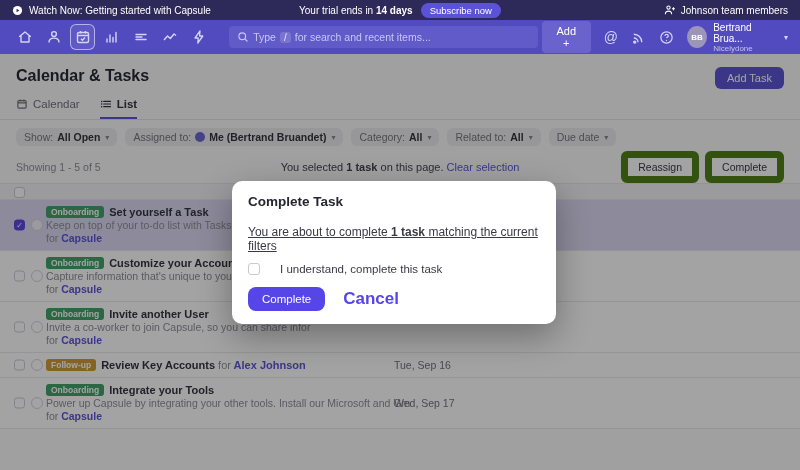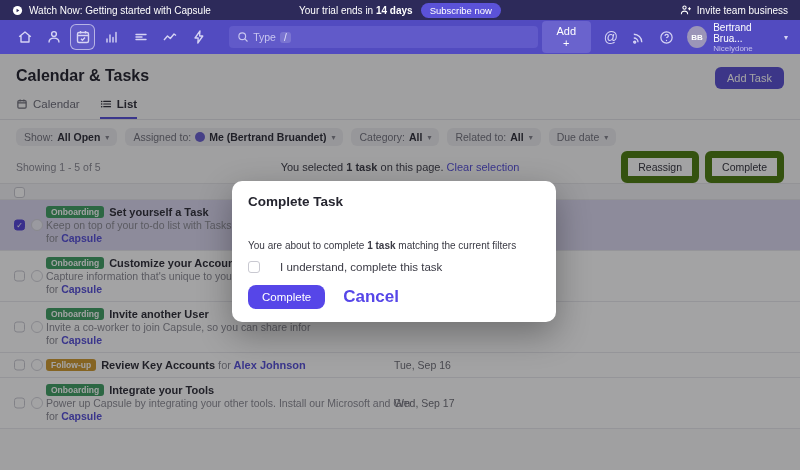--- a/index.html
+++ b/index.html
@@ -85,21 +85,21 @@
   .row-desc { font-size:10.5px; color:#8b8b94; margin-top:1px; max-width:365px; white-space:nowrap; overflow:hidden; }
   .row-for { font-size:10.5px; color:#8b8b94; margin-top:1px; }
   .cap-link { color:#564fd8; font-weight:bold; text-decoration:none; cursor:pointer; }
   .row-date { position:absolute; left:394px; top:50%; transform:translateY(-50%); font-size:10.5px; color:#6f6f78; }
 
   
   .dim { position:absolute; inset:0; background:rgba(12,12,16,.38); z-index:20; }
   .modal { position:absolute; left:232px; top:127px; width:324px; background:#fff; border-radius:10px;
     box-shadow:0 12px 34px rgba(0,0,0,.32); z-index:30; padding:13px 16px 13px 16px; }
   .modal-title { font-size:13.5px; font-weight:bold; color:#25252f; }
-  .modal-body { margin-top:31px; font-size:10px; color:#3a3a44; }
+  .modal-body { margin-top:16px; font-size:12px; color:#3a3a44;text-decoration:underline; }
   .modal-check { margin-top:10px; display:flex; align-items:flex-start; gap:20px; font-size:11.5px; color:#3a3a44; }
   .modal-check .cb { width:12px; height:12px; }
   .modal-actions { margin-top:12px; display:flex; align-items:center; gap:18px; }
   .confirm-btn { background:#5646e8; color:#fff; border:none; border-radius:8px; padding:6px 14px;
     font-size:11.5px; cursor:pointer; }
   .cancel-link { color:#5646e8; font-size:17px; font-weight:bold; text-decoration:none; cursor:pointer; }
 </style>
 </head>
 <body>
 
@@ -118,21 +118,21 @@
     <button class="pill">Subscribe now</button>
   </div>
   <div class="banner-right">
     <span style="display:flex">
       <svg width="12" height="12" viewBox="0 0 16 16" fill="none" stroke="#fff" stroke-width="1.4">
           <circle cx="6" cy="4.8" r="2.2"></circle>
           <path d="M1.8 13.5c0-2.5 1.9-4 4.2-4s4.2 1.5 4.2 4"></path>
           <path d="M12.6 4.4v4M10.6 6.4h4"></path>
         </svg>
     </span>
-    <span>Invite team business</span>
+    <span>Johnson team members</span>
   </div>
 </div>
 
 <div class="navbar">
   <span class="nav-ic">
     <svg viewBox="0 0 16 16" fill="none" stroke="currentColor" stroke-width="1.4" stroke-linejoin="round">
         <path d="M2.2 7.8L8 3l5.8 4.8M4 6.8V13h8V6.8"></path>
       </svg>
   </span>
   <span class="nav-ic">
@@ -170,20 +170,21 @@
   </span>
   <div class="searchbox">
     <span style="display:flex">
       <svg width="12" height="12" viewBox="0 0 16 16" fill="none" stroke="#c9c6f0" stroke-width="1.5">
           <circle cx="7" cy="7" r="4.5"></circle>
           <path d="M10.5 10.5L14 14"></path>
         </svg>
     </span>
     <span>Type</span>
     <span class="slashkey">/</span>
+    <span>for search and recent items...</span>
   </div>
   <div class="nav-right">
     <button class="add-btn">Add +</button>
     <span class="nav-glyph" style="font-size:14px;">@</span>
     <span class="nav-glyph">
       <svg viewBox="0 0 16 16" fill="none" stroke="currentColor" stroke-width="1.4">
           <path d="M3 13a1 1 0 100-.01"></path>
           <circle cx="3.4" cy="12.6" r="1" fill="currentColor" stroke="none"></circle>
           <path d="M3 8.5a4.5 4.5 0 014.5 4.5M3 4.5A8.5 8.5 0 0111.5 13"></path>
         </svg>

